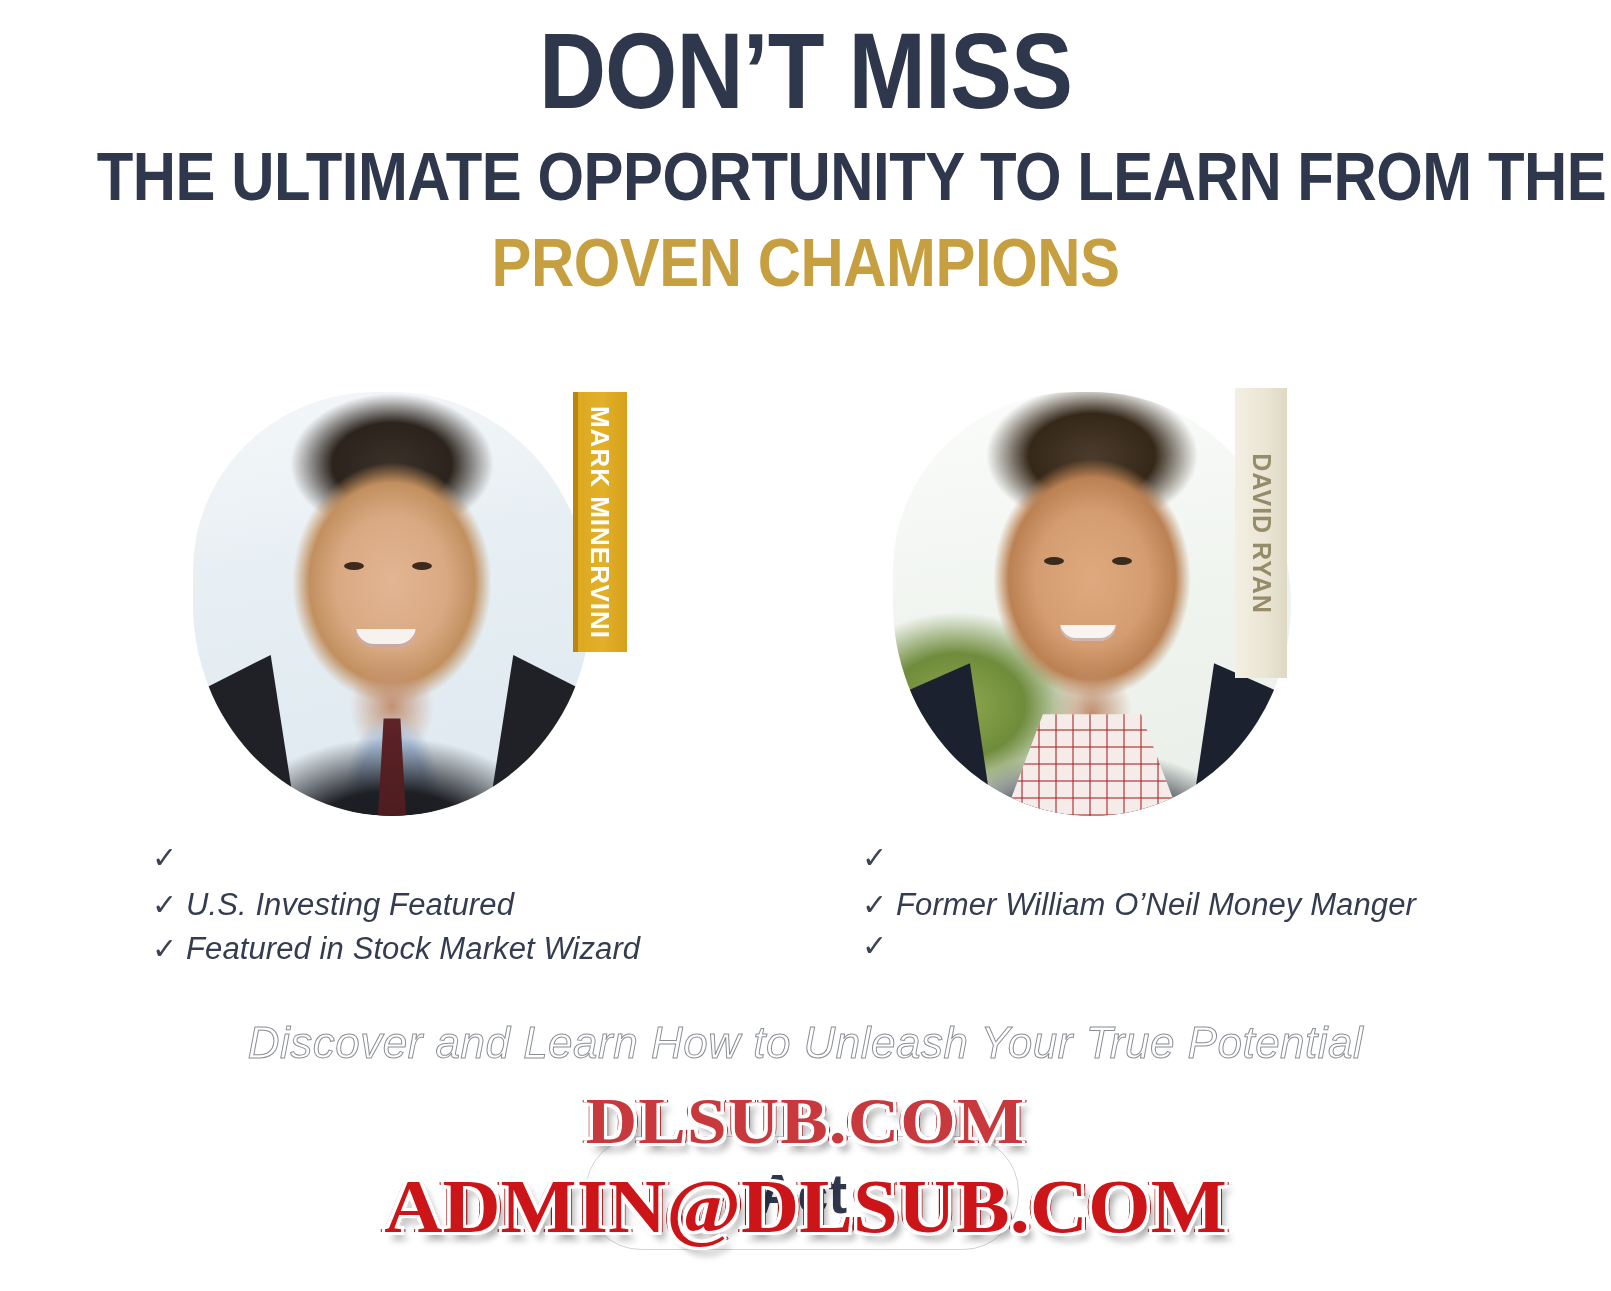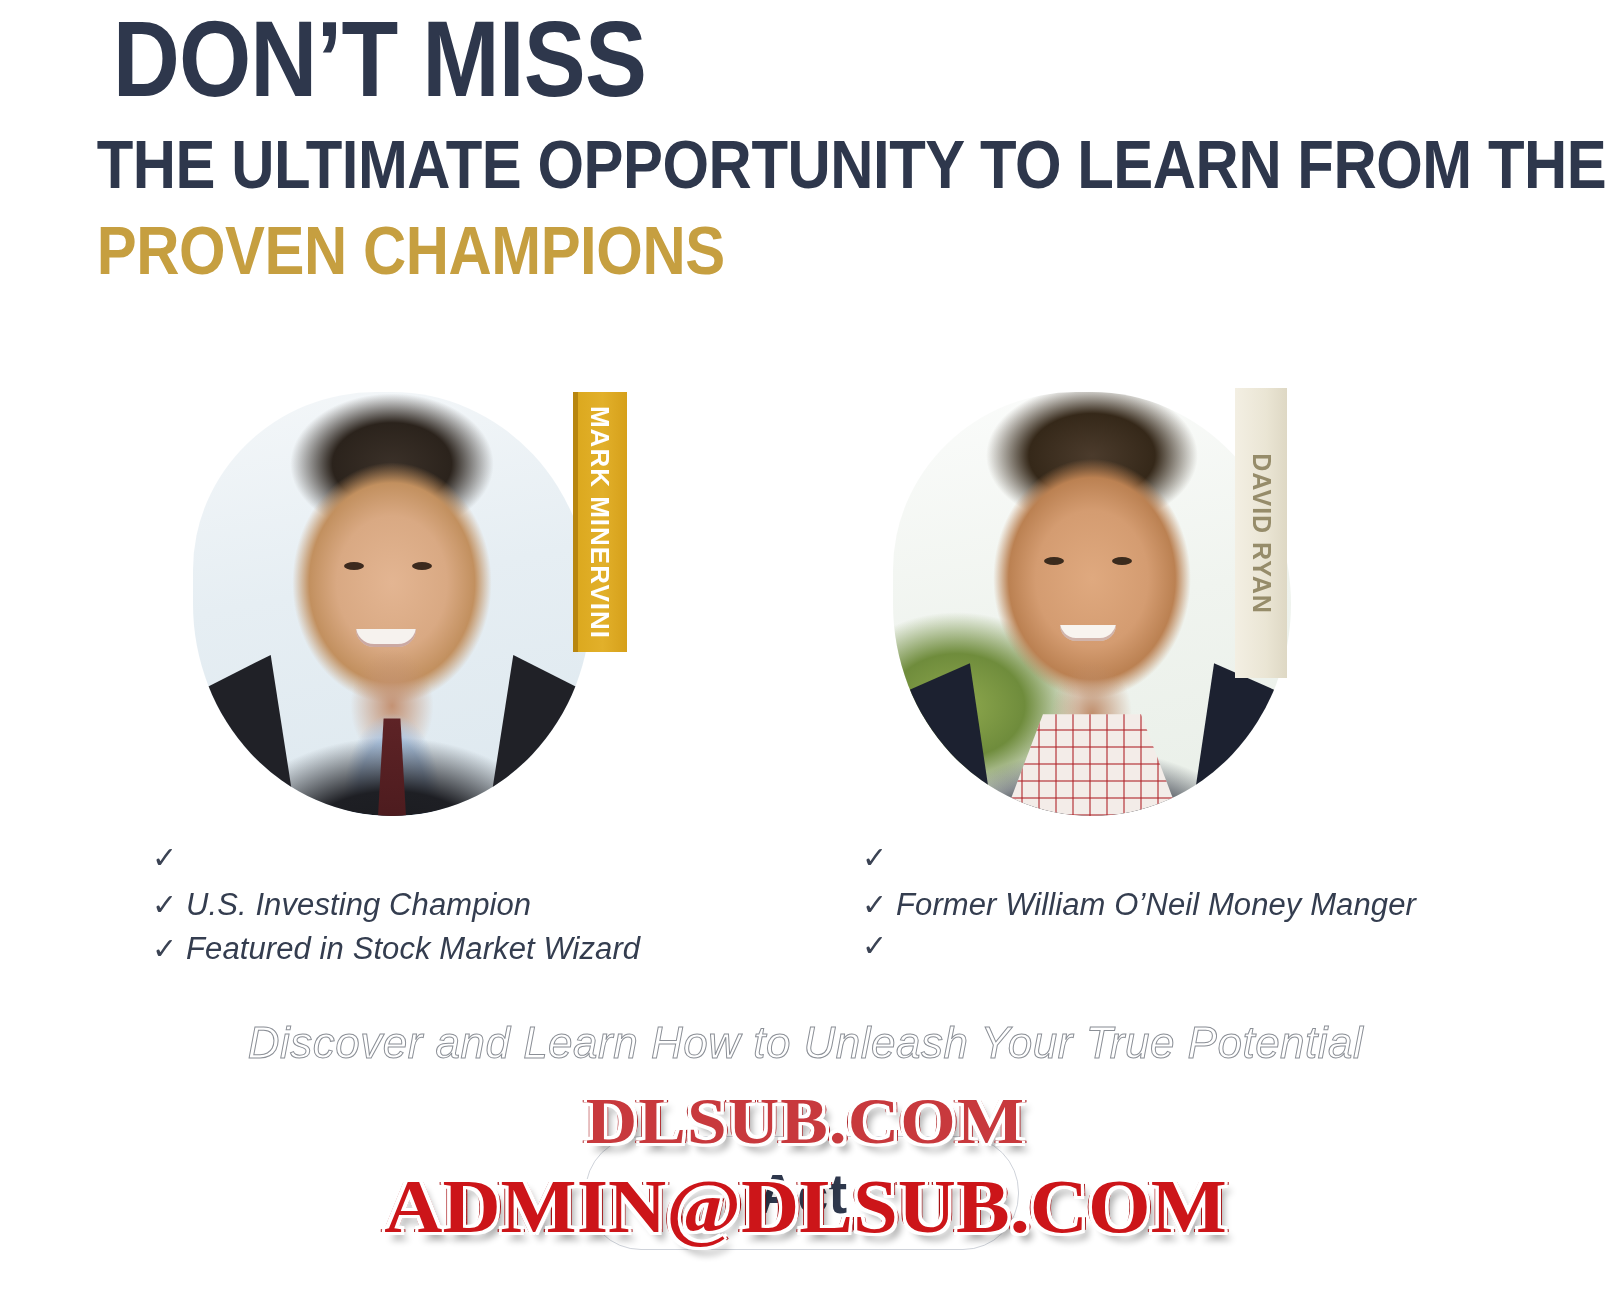--- a/index.html
+++ b/index.html
@@ -14,21 +14,22 @@
     overflow: hidden;
     font-family: "Liberation Sans", sans-serif;
     -webkit-font-smoothing: antialiased;
   }
 
   
   .headline-block {
     position: absolute;
     top: 0; left: 0;
     width: 1611px;
-    padding-top: 4px;
+    text-align: center;
+    padding-top: 16px;
   }
   .hl-line1 {
     font-family: "Liberation Sans", sans-serif;
     font-weight: 700;
     font-size: 108px;
     line-height: 1.02;
     letter-spacing: -1px;
     color: #2e374c;
     transform: scaleX(0.86);
     transform-origin: center top;
@@ -372,21 +373,21 @@
   </div>
 
 </div>
 
 <div class="bullets bullets-left">
   <div class="bullet-row">
     <span class="check-icon">✓</span>
   </div>
   <div class="bullet-row">
     <span class="check-icon">✓</span>
-    <span class="bullet-text">U.S. Investing Champion</span>
+    <span class="bullet-text">U.S. Investing Featured</span>
   </div>
   <div class="bullet-row">
     <span class="check-icon">✓</span>
     <span class="bullet-text">Featured in Stock Market Wizard</span>
   </div>
 </div>
 
 <div class="bullets bullets-right">
   <div class="bullet-row">
     <span class="check-icon">✓</span>

